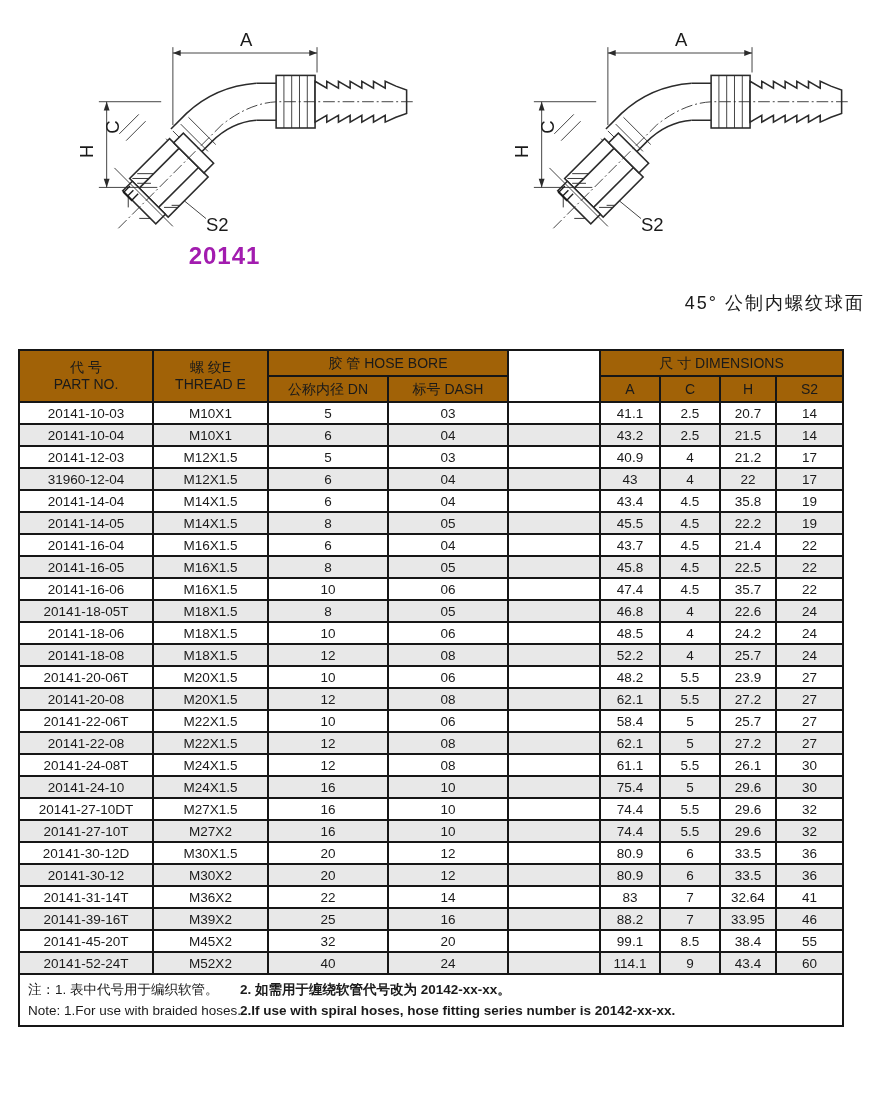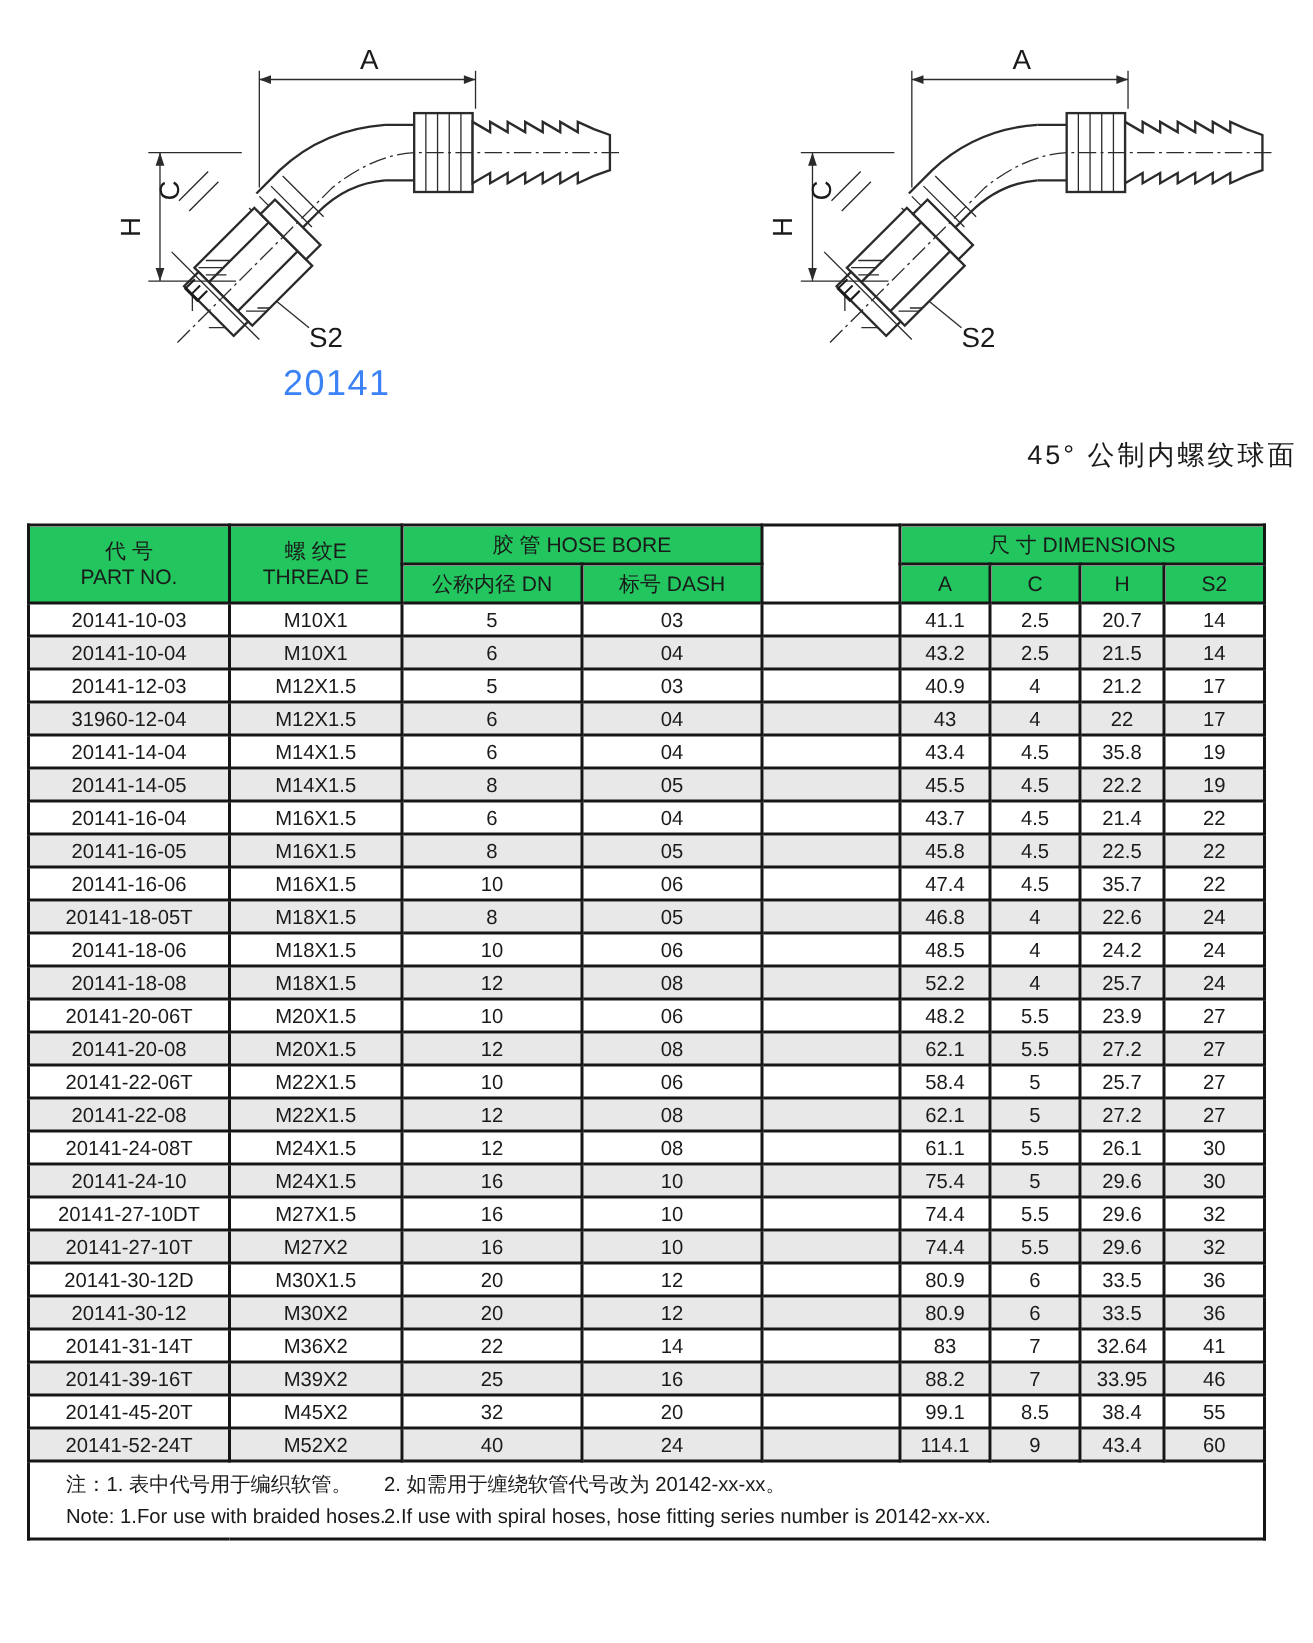--- a/index.html
+++ b/index.html
@@ -5,47 +5,47 @@
   html,body{margin:0;padding:0;background:#ffffff;}
   body{
     width:875px;height:1095px;position:relative;
     font-family:"Liberation Sans","DejaVu Sans",sans-serif;
     color:#1a1a1a;-webkit-font-smoothing:antialiased;
   }
   .drawings-row{display:flex;padding:16px 0 0 22px;gap:30px;}
   .drawing-block{width:405px;text-align:center;}
   .drawing-block svg{width:405px;height:224px;display:block;}
   .drawing-caption{
-    font-size:24px;font-weight:normal;letter-spacing:1px;line-height:28px;margin-top:2px;
-    color:#3b82f6;
+    font-size:24px;font-weight:bold;letter-spacing:1px;line-height:28px;margin-top:2px;
+    color:#a21caf;
   }
   .title-block{width:500px;margin:20px 0 0 365px;text-align:right;}
   .title-zh{font-size:18px;letter-spacing:2px;line-height:27px;}
   .title-en{font-size:18px;letter-spacing:.5px;line-height:27px;}
 
   table.spec{
     border-collapse:collapse;margin:32px 0 0 18px;width:824px;table-layout:fixed;
   }
   table.spec th,table.spec td{
     border:2px solid #161616;text-align:center;vertical-align:middle;
     padding:0;font-weight:normal;overflow:hidden;white-space:nowrap;
   }
-  table.spec thead th{background:#22c55e;font-size:14px;line-height:17px;}
+  table.spec thead th{background:#a16207;font-size:14px;line-height:17px;}
   table.spec thead th.blank-col{background:#ffffff;}
   table.spec thead tr{height:26px;}
   table.spec tbody tr{height:22px;}
   table.spec tbody td{font-size:13.5px;background:#ffffff;}
   table.spec tbody tr:nth-child(even) td{background:#e8e8e8;}
   .hdr-two-line span{display:block;}
   table.spec tfoot td{
-    text-align:left;padding:4px 24px;font-size:13.5px;line-height:21px;background:#fff;margin-left:32px;
+    text-align:left;padding:4px 8px;font-size:13.5px;line-height:21px;background:#fff;margin-left:32px;
   }
   .note-line{display:flex;}
   .note-line .n-left{width:212px;flex:0 0 212px;}
-  .note-line .n-right{flex:1;}
+  .note-line .n-right{flex:1;font-weight:bold;}
 
   
   .ln{stroke:#2b2b2b;stroke-width:1.6;fill:none;}
   .lnf{stroke:#2b2b2b;stroke-width:1.6;fill:#ffffff;}
   .thin{stroke:#2b2b2b;stroke-width:0.9;fill:none;}
   .cline{stroke:#2b2b2b;stroke-width:0.9;fill:none;stroke-dasharray:12 3 2 3;}
   .arr{fill:#2b2b2b;stroke:none;}
   .dimtxt{font-family:"Liberation Sans",sans-serif;font-size:19px;fill:#1a1a1a;}
 </style>
 </head>

